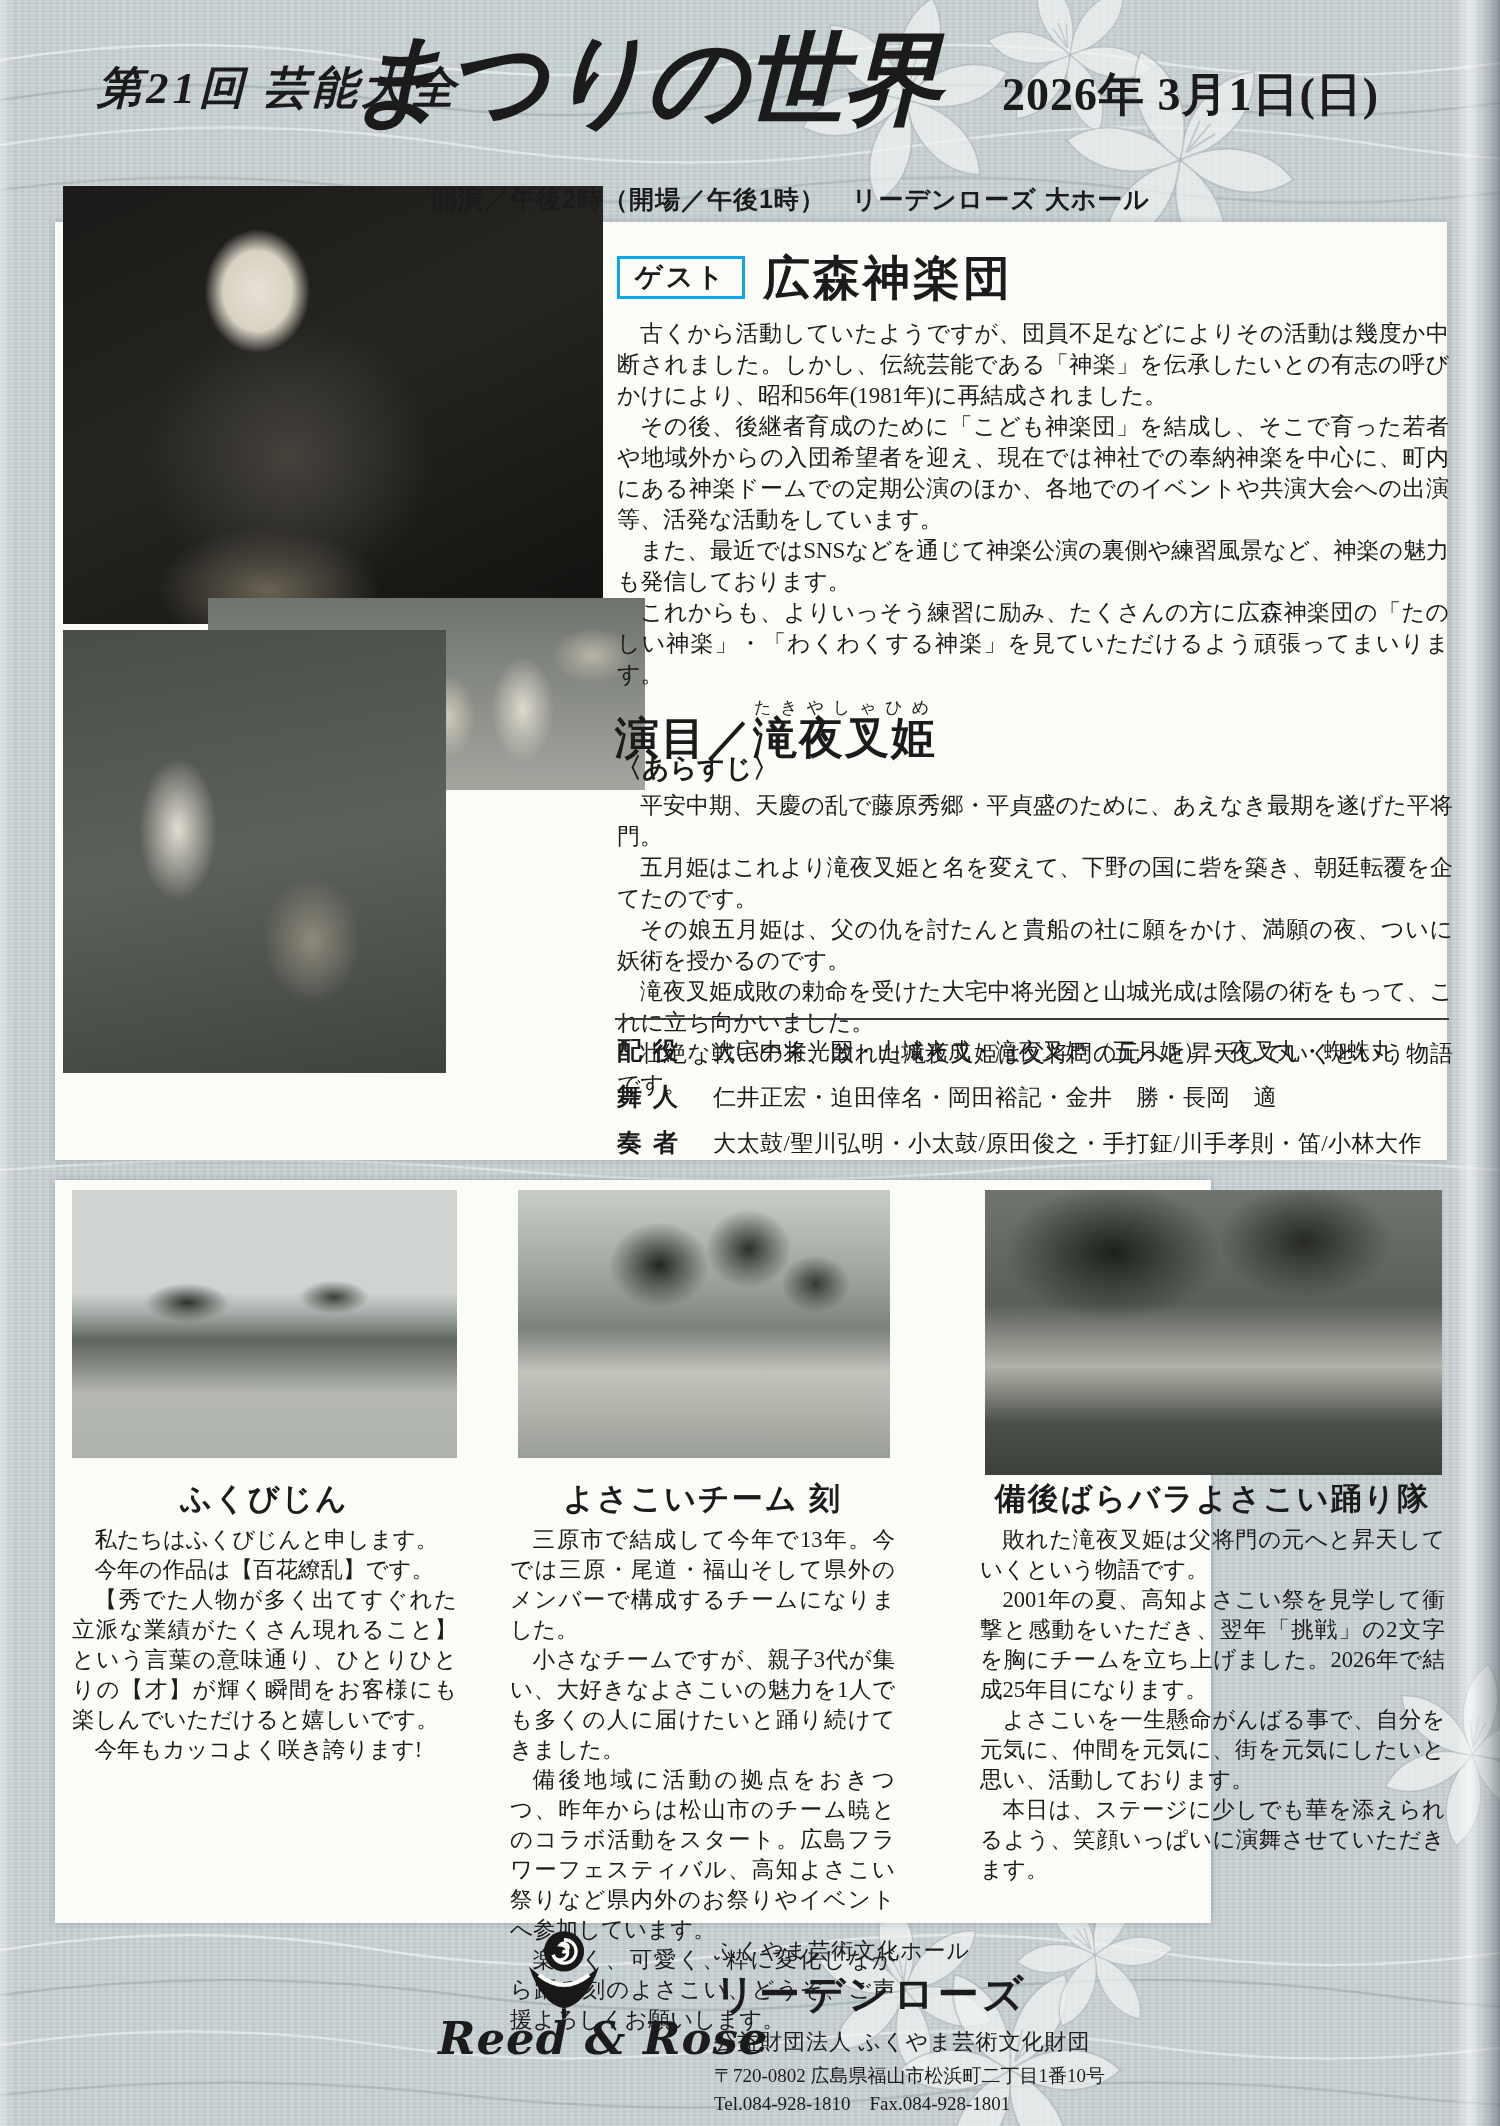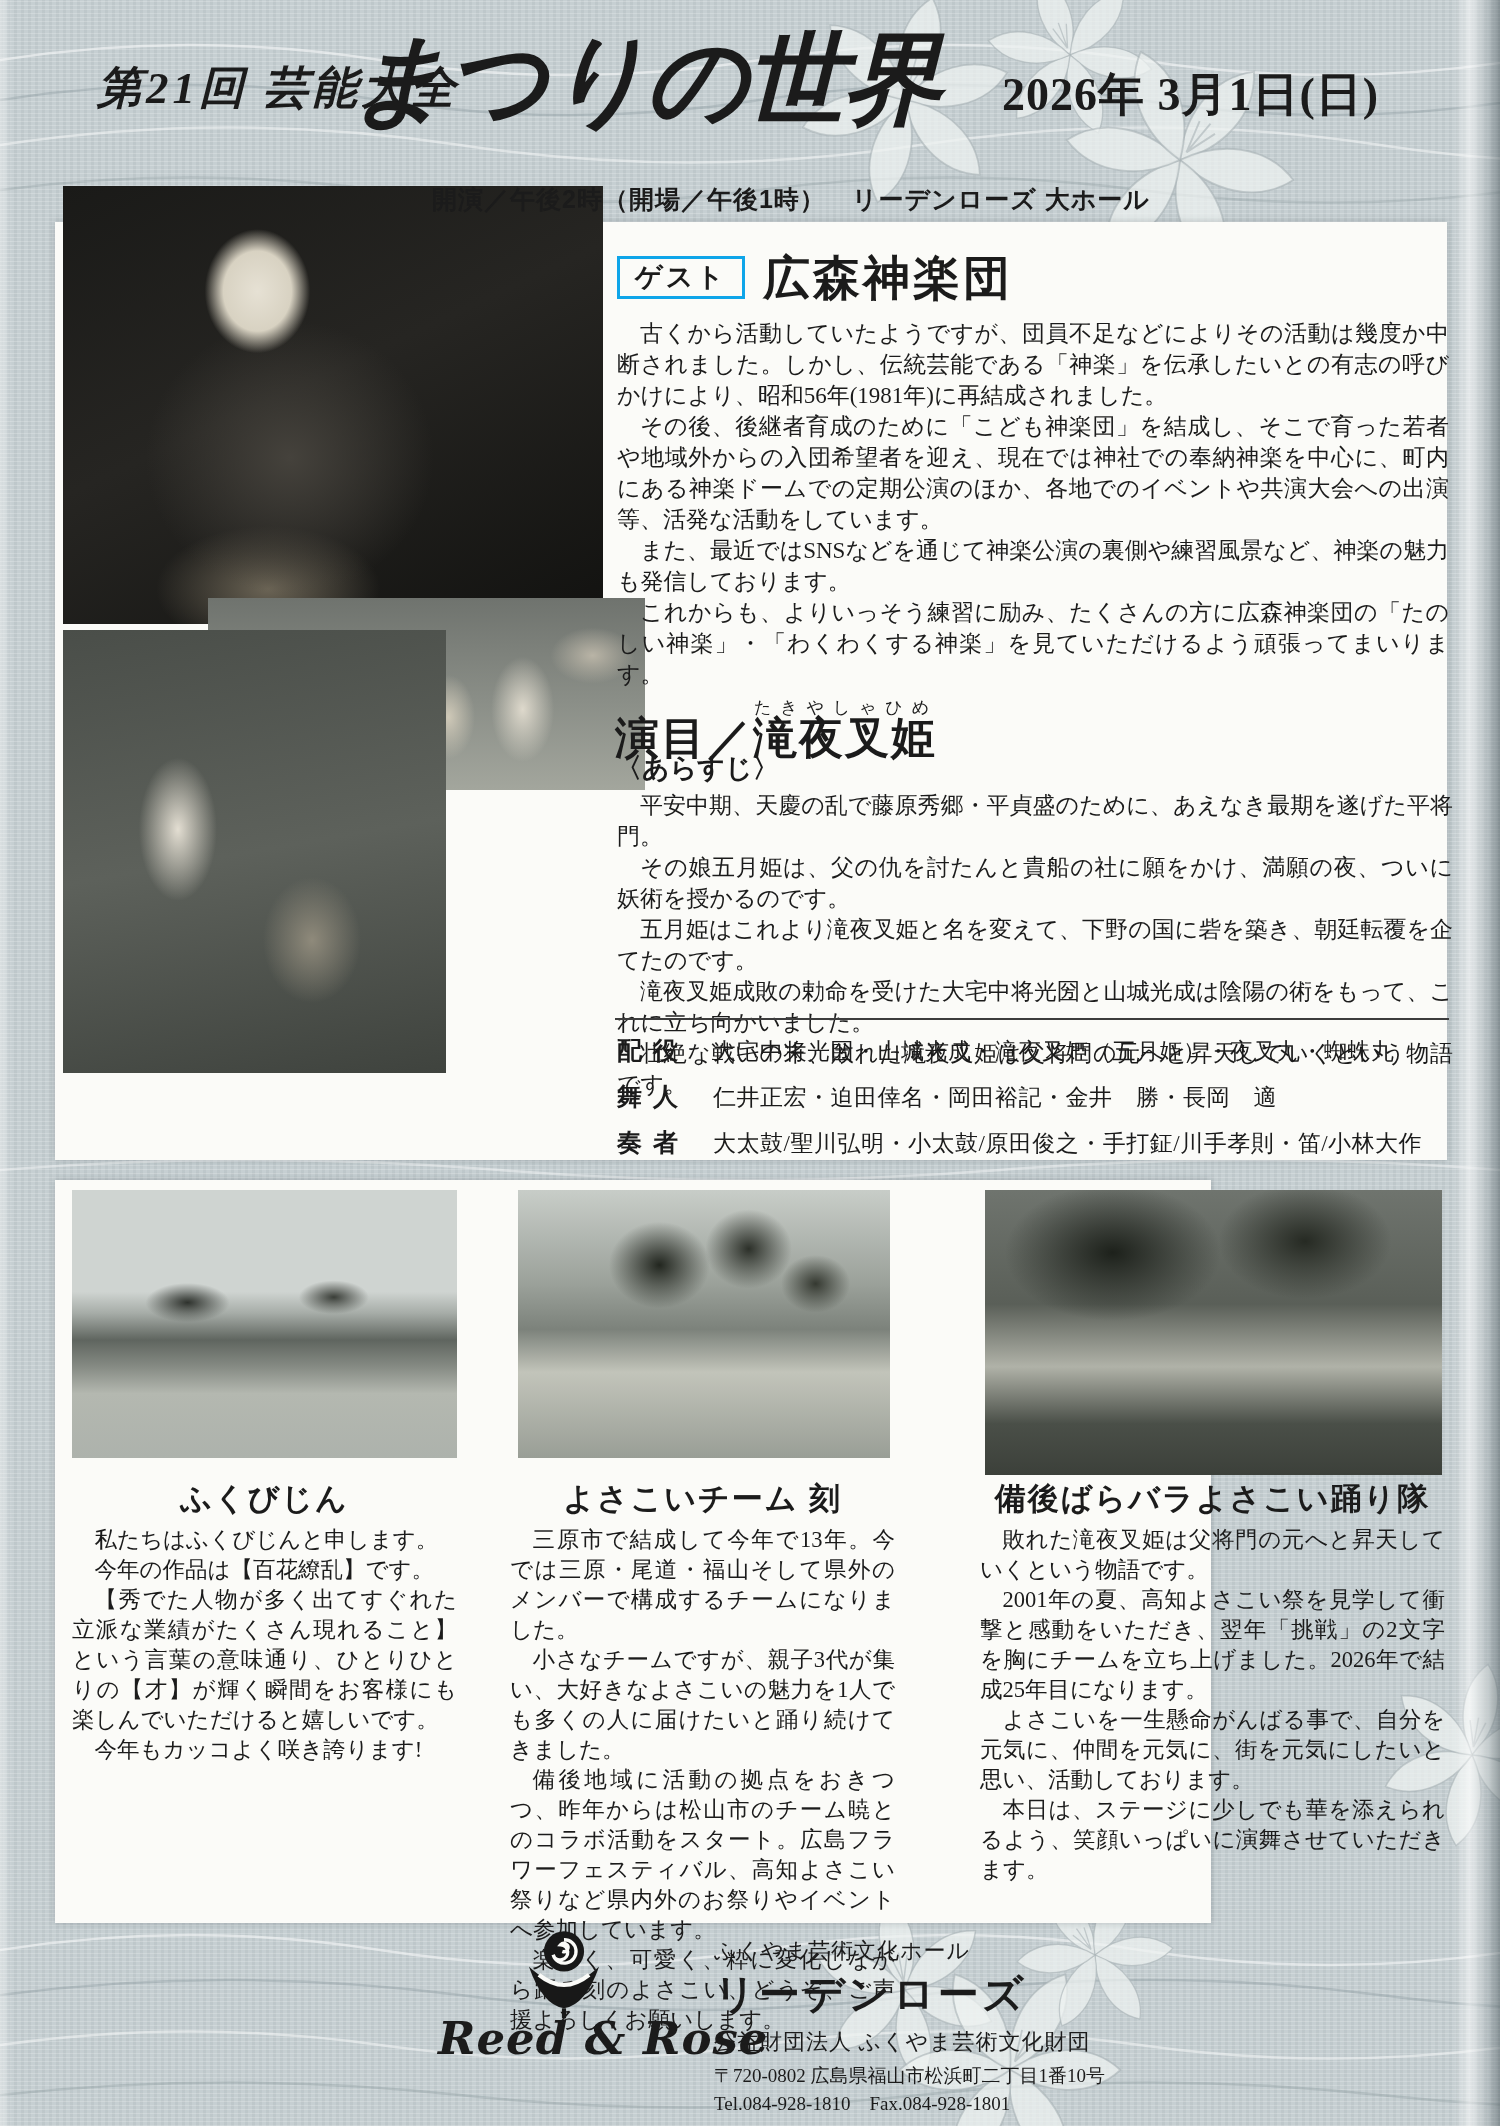--- a/index.html
+++ b/index.html
@@ -158,22 +158,22 @@
         <p class="body-p">これからも、よりいっそう練習に励み、たくさんの方に広森神楽団の「たのしい神楽」・「わくわくする神楽」を見ていただけるよう頑張ってまいります。</p>
       </div>
 
     <h2 class="program-block">
       <span>演目／</span><ruby><span>滝夜叉姫</span><rt>たきやしゃひめ</rt></ruby>
     </h2>
 
     <div class="syn-label">〈あらすじ〉</div>
     <div class="body-block syn">
         <p class="body-p">平安中期、天慶の乱で藤原秀郷・平貞盛のために、あえなき最期を遂げた平将門。</p>
+        <p class="body-p">五月姫はこれより滝夜叉姫と名を変えて、下野の国に砦を築き、朝廷転覆を企てたのです。</p>
         <p class="body-p">その娘五月姫は、父の仇を討たんと貴船の社に願をかけ、満願の夜、ついに妖術を授かるのです。</p>
-        <p class="body-p">五月姫はこれより滝夜叉姫と名を変えて、下野の国に砦を築き、朝廷転覆を企てたのです。</p>
         <p class="body-p">滝夜叉姫成敗の勅命を受けた大宅中将光圀と山城光成は陰陽の術をもって、これに立ち向かいました。</p>
         <p class="body-p">壮絶な戦いの末、敗れた滝夜叉姫は父将門の元へと昇天していくという物語です。</p>
       </div>
 
     <hr class="credits-rule">
 
     <div class="credits">
       <div class="credit-row">
         <span class="credit-role">配 役</span>
         <span class="credit-names">大宅中将光圀・山城光成・滝夜叉姫（五月姫）・夜叉丸・蜘蛛丸</span>

